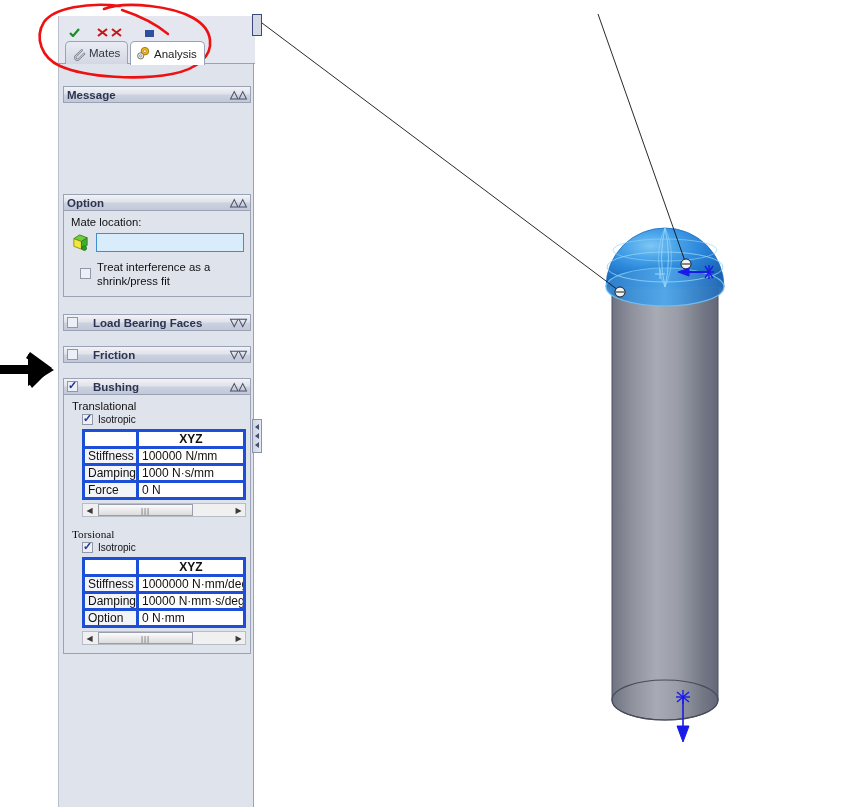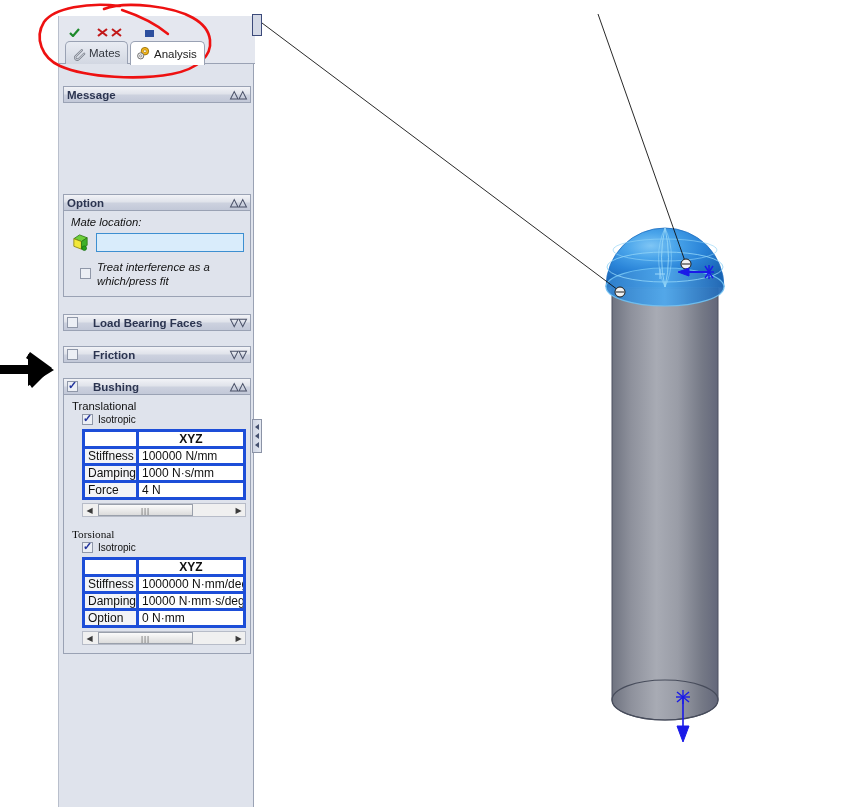--- a/index.html
+++ b/index.html
@@ -96,21 +96,21 @@
   
   #sec-message { top: 70px; }
   #msg-body {
     background: #ffffa8;
     padding: 5px 6px 7px 7px;
     font-size: 11.3px; line-height: 13.4px; color: #101010;
   }
 
   
   #sec-option { top: 178px; }
-  #opt-body { padding: 5px 6px 8px 7px; font-style: italic; }
+  #opt-body { padding: 5px 6px 8px 7px; }
   .opt-label { font-size: 11.3px; color: #101010; margin-bottom: 5px; }
   .mate-loc-row { display: flex; align-items: center; gap: 6px; }
   .cube-ico { width: 19px; height: 19px; position: relative; flex:0 0 auto;}
   .mate-input {
     flex: 1 1 auto; height: 19px;
     background: #d9ecfb;
     border: 1px solid #3d8fd1;
   }
   .cbrow { display: flex; align-items: flex-start; gap: 6px; margin: 9px 0 0 9px; }
   .cb-sm {
@@ -325,21 +325,21 @@
           <svg class="cube-ico" viewBox="0 0 20 20">
             <polygon points="3,6 9,2 17,5 11,9" fill="#6ecf3a" stroke="#2f7a14" stroke-width="0.9"></polygon>
             <polygon points="3,6 11,9 11,17 3,14" fill="#f2e83a" stroke="#8a8412" stroke-width="0.9"></polygon>
             <polygon points="11,9 17,5 17,13 11,17" fill="#3fb02a" stroke="#2f7a14" stroke-width="0.9"></polygon>
             <circle cx="14" cy="16" r="2.4" fill="#27a11a" stroke="#146b0c" stroke-width="0.7"></circle>
           </svg>
           <div class="mate-input" title=""></div>
         </div>
         <div class="cbrow">
           <div class="cb-sm"></div>
-          <div class="cb-text">Treat interference as a which/press fit</div>
+          <div class="cb-text">Treat interference as a shrink/press fit</div>
         </div>
       </div>
     </div>
 
     <div class="section" id="sec-lbf">
       <div class="sec-head">
         <span class="sec-cb"></span>
         <span>Load Bearing Faces</span>
         <span class="chev">▽▽</span>
       </div>
@@ -375,21 +375,21 @@
           <tr>
             <td class="rowhdr">Stiffness</td>
             <td>100000 N/mm</td>
           </tr>
           <tr>
             <td class="rowhdr">Damping</td>
             <td>1000 N·s/mm</td>
           </tr>
           <tr>
             <td class="rowhdr">Force</td>
-            <td>4 N</td>
+            <td>0 N</td>
           </tr>
         </tbody>
           </table>
         <div class="hscroll">
           <div class="hs-arrow">◀</div>
           <div class="hs-thumb">|||</div>
           <div class="hs-arrow" style="position:absolute;right:0;">▶</div>
         </div>
 
         <div class="grp-title" style="margin-top:11px;font-family:Liberation Serif, serif;">Torsional</div>

